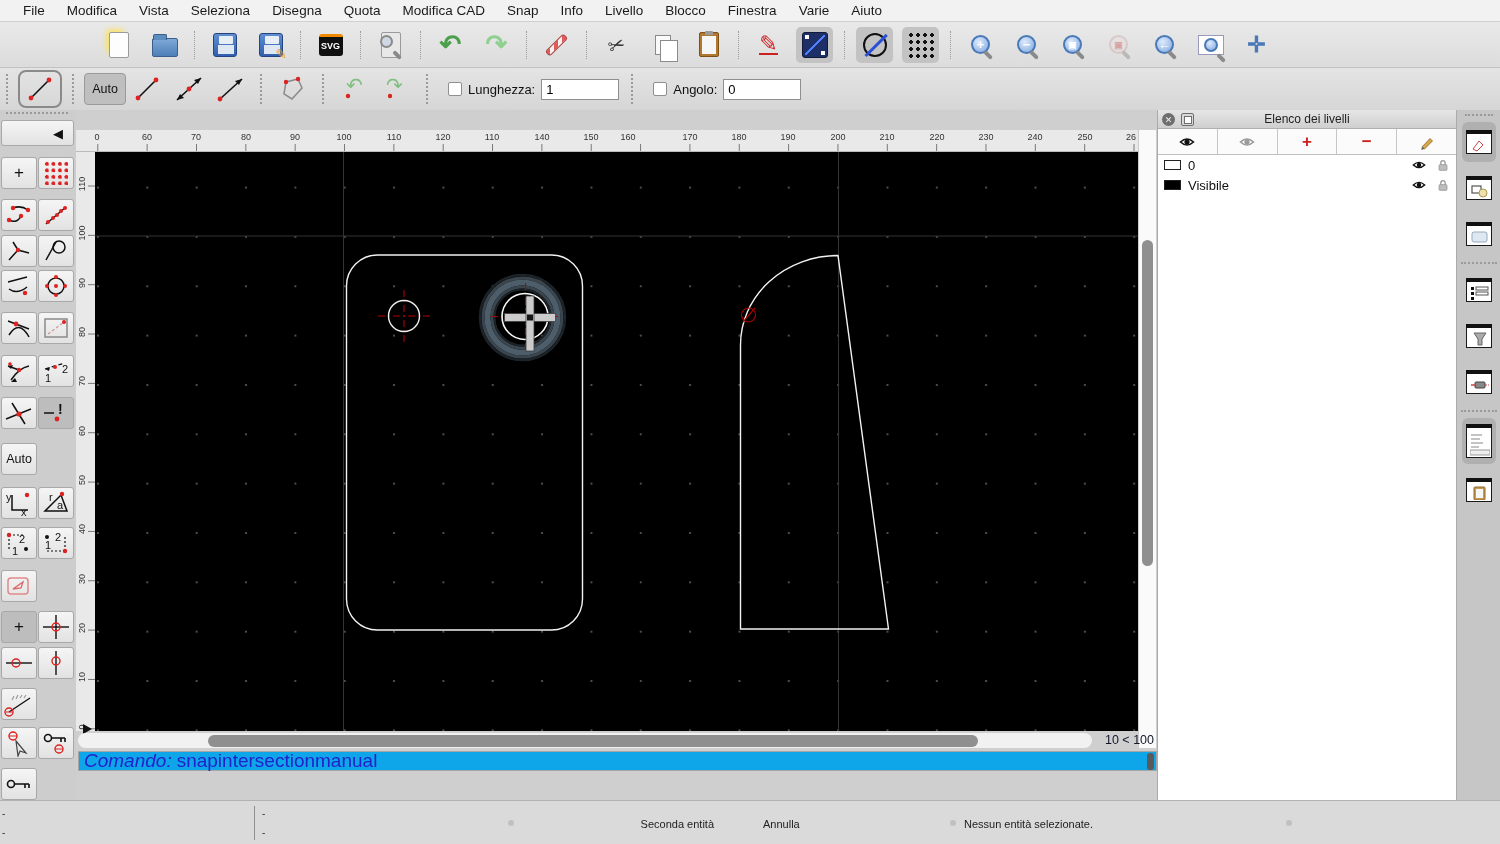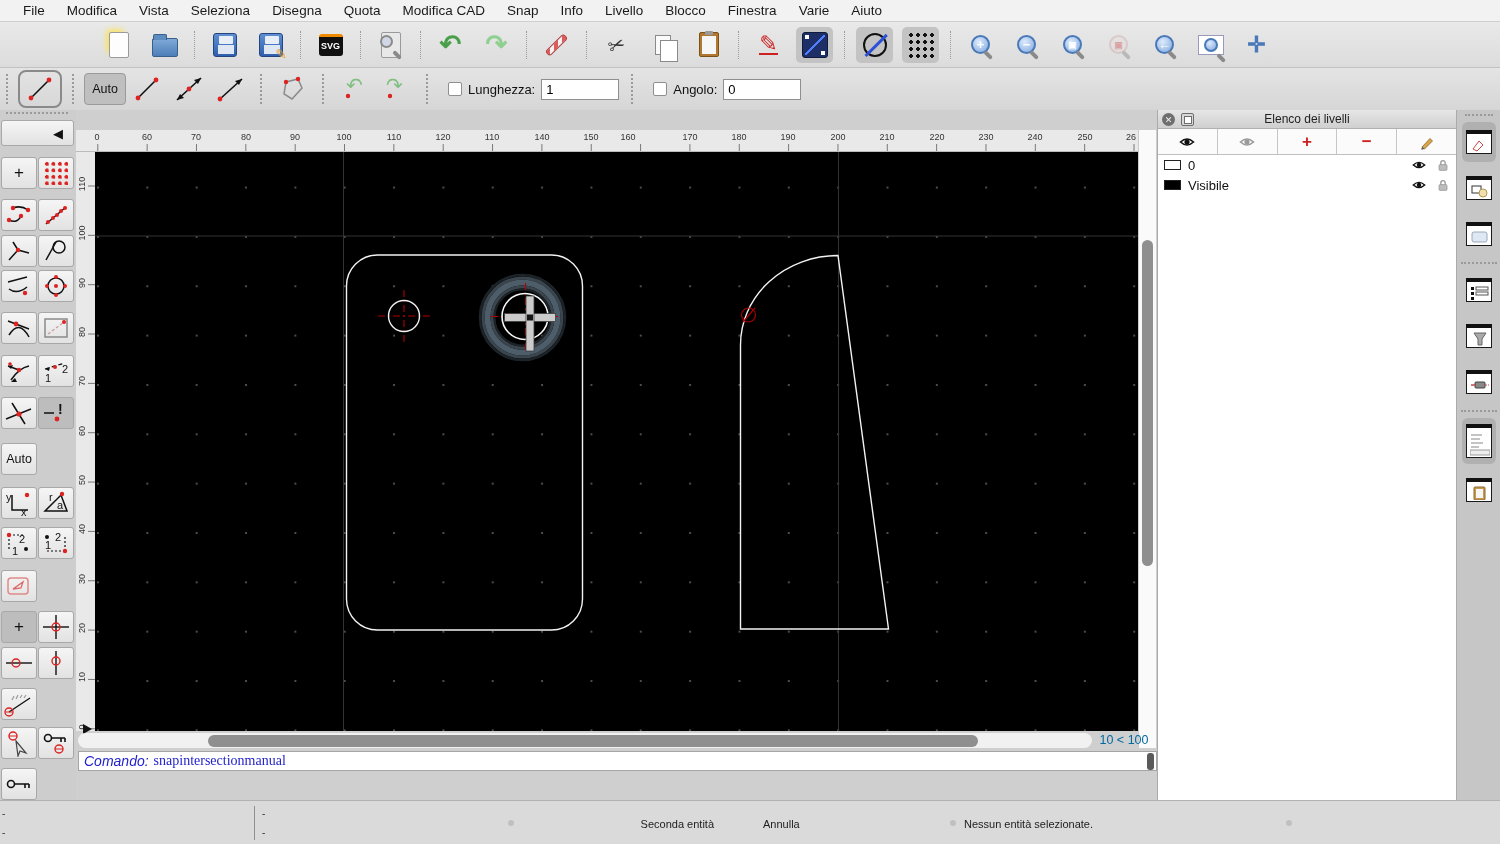--- a/index.html
+++ b/index.html
@@ -112,27 +112,27 @@
   .canvas { position:absolute; left:95px; top:152px; width:1043px; height:579px; background:#000;
             background-image:radial-gradient(circle 1px at 1px 1px,#4d4d4d 99%,transparent);
             background-size:49.35px 49.35px; background-position:2px 34.6px; }
   .canvas svg { position:absolute; left:0; top:0; }
 
   
   .vscroll { position:absolute; left:1138px; top:130px; width:18px; height:618px; background:#fafafa; border-left:1px solid #ccc; }
   .vthumb { position:absolute; left:3px; top:110px; width:11px; height:326px; background:#8f8f8f; border-radius:6px; }
   .hscroll { position:absolute; left:78px; top:733px; width:1014px; height:15px; background:#f1f1f1; border-radius:8px; }
   .hthumb { position:absolute; left:130px; top:1.5px; width:770px; height:12px; background:#8f8f8f; border-radius:6px; }
-  .grid-status { position:absolute; left:1094px; top:733px; width:60px; font-size:12.5px; color:#0369a1; text-align:center; }
-
-  
-  .cmd-history { position:absolute; left:78px; top:751px; width:1079px; height:20px; background:#ffffff;
-                 border:1px solid #a5a5a5; font-size:14px; display:flex; align-items:center; padding-left:5px; }
+  .grid-status { position:absolute; left:1094px; top:733px; width:60px; font-size:12.5px; color:#0f172a; text-align:right; }
+
+  
+  .cmd-history { position:absolute; left:78px; top:751px; width:1079px; height:20px; background:#0ea5e9;
+                 border:1px solid #a5a5a5; font-size:19px; display:flex; align-items:center; padding-left:5px; }
   .cmd-history .lbl { color:#2222cc; font-style:italic; margin-right:5px; }
-  .cmd-history .val { color:#2222cc;font-family:Liberation Serif, serif; }
+  .cmd-history .val { color:#2222cc; }
   .cmd-hthumb { position:absolute; right:2px; top:1px; width:7px; height:17px; background:#5a5a5a; border-radius:3px; }
   .cmd-input-row { position:absolute; left:76px; top:772px; width:1081px; height:27px; background:#ececec;
                    display:flex; align-items:center; font-size:13px; color:#111; }
   .cmd-input-row label { margin-left:4px; width:92px; }
   .cmd-input { width:958px; height:20px; border:1px solid #9a9a9a; background:#fff; font-size:13px;
                font-family:"Liberation Sans",sans-serif; }
   .kbd-btn { width:18px; height:15px; margin-left:8px; background:#fff; border:1.5px solid #111; position:relative; }
   .kbd-btn:before { content:""; position:absolute; left:0; right:0; bottom:0; height:6px; background:#111; }
 
   

